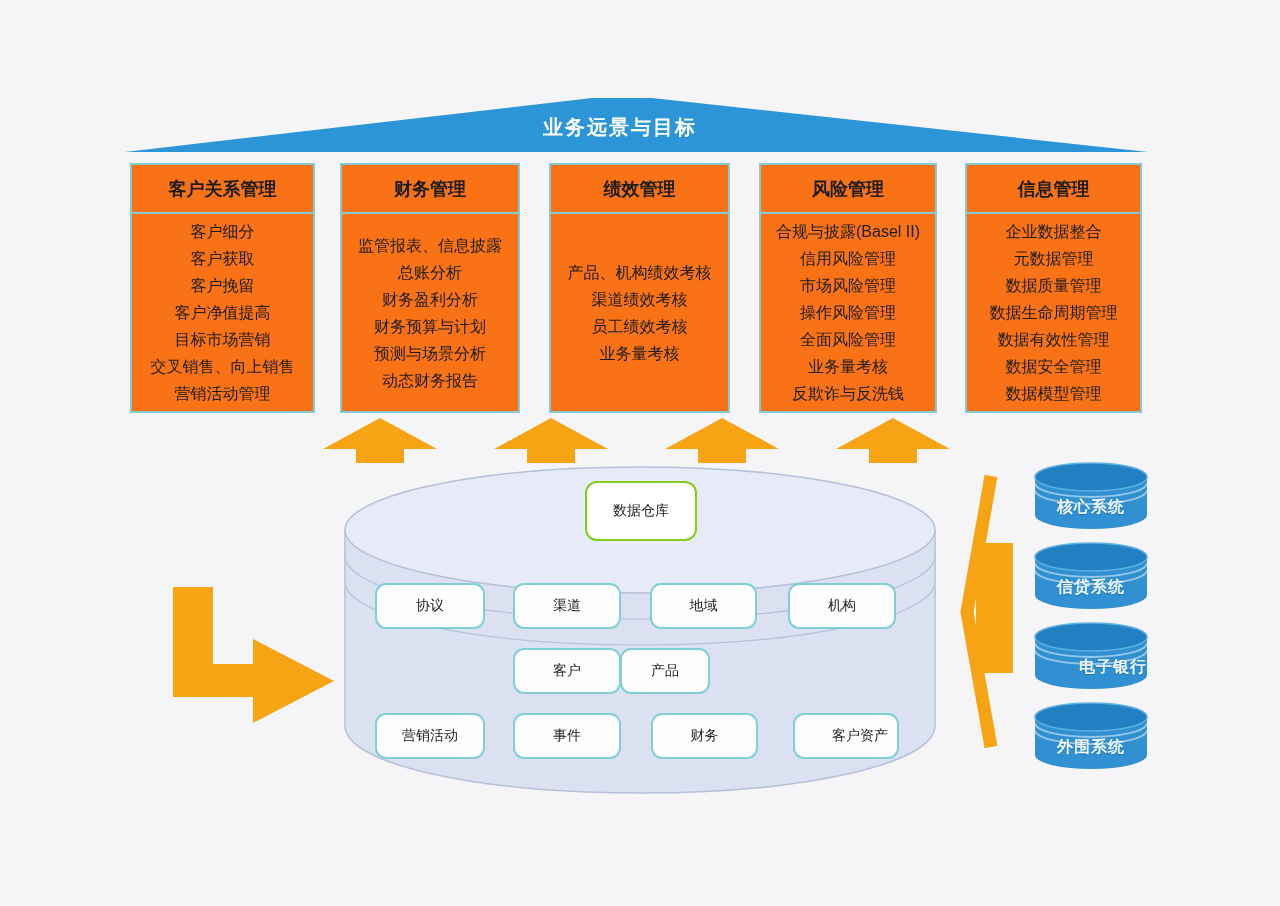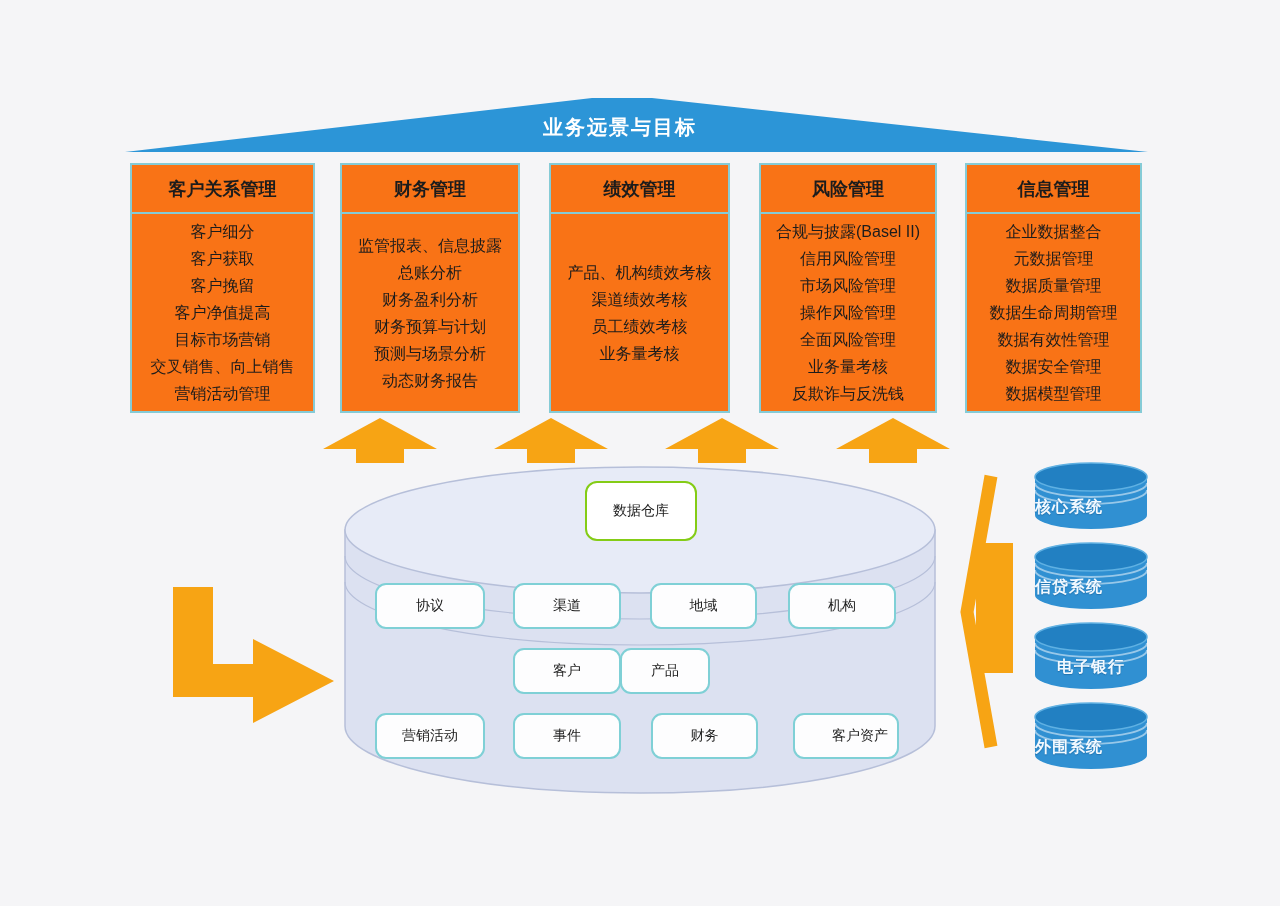--- a/index.html
+++ b/index.html
@@ -30,21 +30,21 @@
   .dw-label{left:585px;top:481px;width:112px;height:60px;background:#fff;
     border:2px solid #84cc16;border-radius:12px;box-sizing:border-box;display:flex;
     align-items:center;justify-content:center;font-size:14px;font-weight:500;color:#1c1c1c;}
 
   
   .pill{position:absolute;height:46px;background:#fdfdfe;border:2px solid #7fd0d6;
     border-radius:11px;box-sizing:border-box;display:flex;align-items:center;
     justify-content:center;font-size:14px;font-weight:500;color:#1c1c1c;}
 
   
-  .src-label{position:absolute;left:1035px;width:112px;text-align:left;color:#f2f9ff;
+  .src-label{position:absolute;left:1035px;width:112px;text-align:center;color:#f2f9ff;
     font-size:16px;font-weight:bold;letter-spacing:1px;text-shadow:0 1px 1px rgba(0,60,110,.35);}
 </style>
 </head>
 <body>
 
 <div id="canvas">
 
   <svg id="shapes" viewBox="0 0 1280 906">
 
     <polygon points="125,152 592,98 652,98 1148,152" fill="#2c95d7"></polygon>

